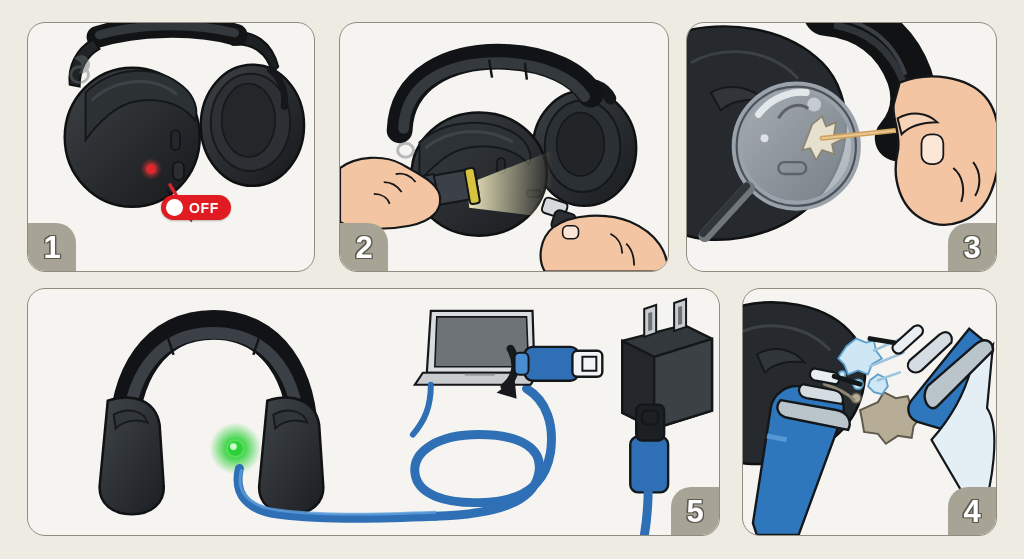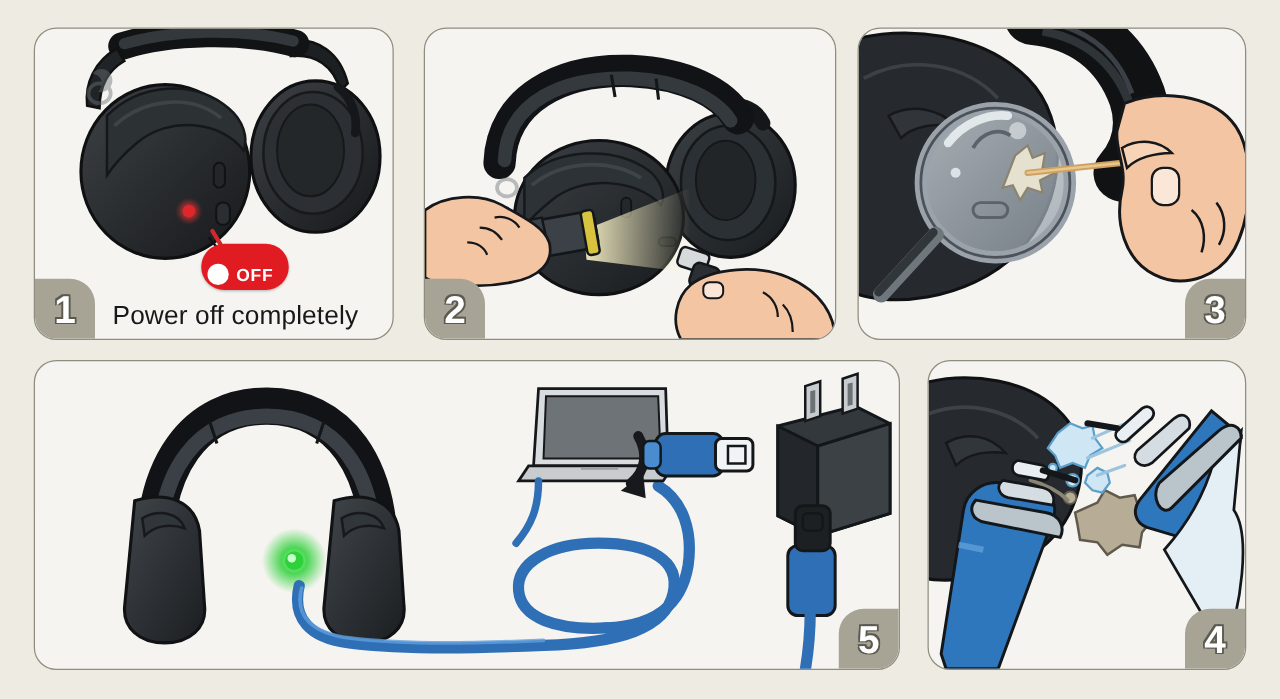--- a/index.html
+++ b/index.html
@@ -47,21 +47,21 @@
     letter-spacing:.1px;
     white-space:nowrap;
   }
 
   
   .off-pill{
     position:absolute;
     display:flex;align-items:center;
     background:#e11b22;
     border-radius:999px;
-    padding:16px 12px 4px 5px;
+    padding:4px 12px 4px 5px;
     gap:6px;
     box-shadow:0 1px 2px rgba(0,0,0,.25);
   }
   .off-knob{width:17px;height:17px;border-radius:50%;background:#fff;flex:none;}
   .off-text{color:#fff;font-size:14px;font-weight:700;letter-spacing:.6px;}
 
   svg{display:block;}
 </style>
 </head>
 <body>
@@ -116,21 +116,20 @@
         <path d="M143 163 L163 196" stroke="#d4272c" stroke-width="3.4" stroke-linecap="round" fill="none"></path>
         <path d="M165 201 l-8 -7 l10 -2 z" fill="#d4272c"></path>
       </g>
     </svg>
 
     <div class="off-pill" style="left:133px;top:172px;">
       <span class="off-knob"></span>
       <span class="off-text">OFF</span>
     </div>
 
-    <div class="caption">Power off completely</div>
     <div class="badge bl">1</div>
   </div>
 
   <div class="panel" style="left:339px;top:22px;width:330px;height:250px;">
     <svg class="art" viewBox="0 0 330 250">
       <defs>
         <linearGradient id="beam" x1="0" y1="0" x2="1" y2="0">
           <stop offset="0" stop-color="#f7f0c4" stop-opacity=".95"></stop>
           <stop offset="1" stop-color="#f7f0c4" stop-opacity="0"></stop>
         </linearGradient>

